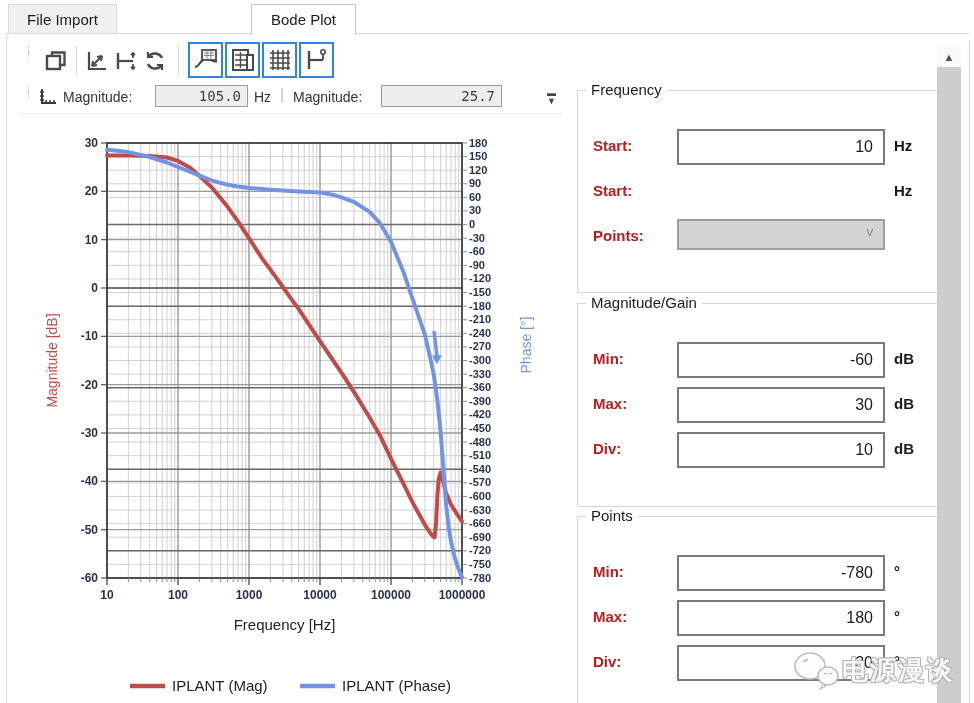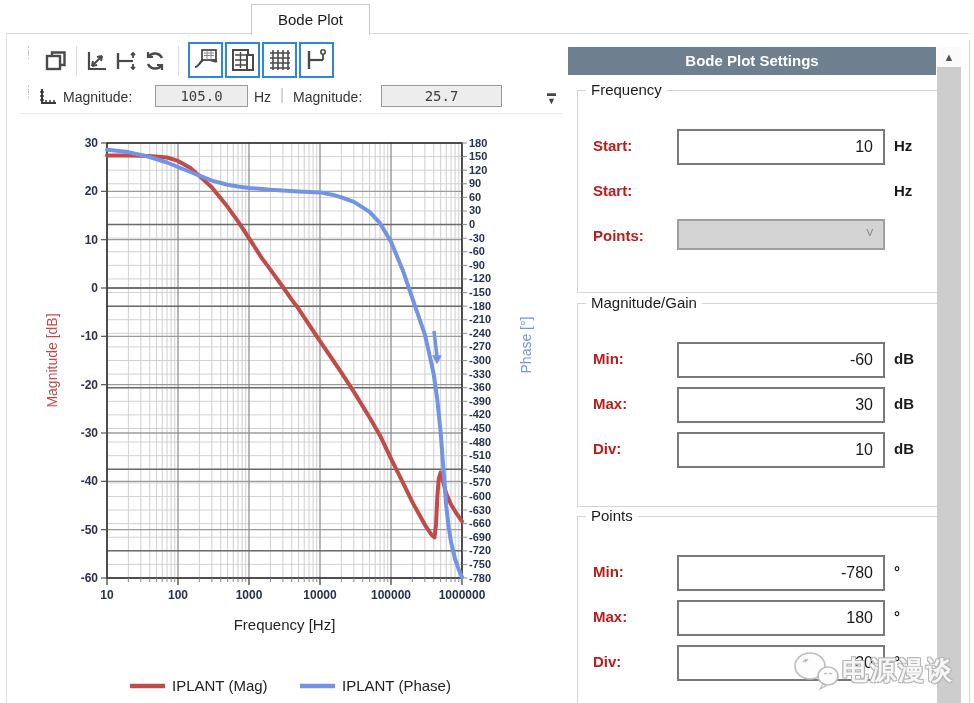--- a/index.html
+++ b/index.html
@@ -14,21 +14,21 @@
   #leftborder{position:absolute;left:6px;top:33px;width:0;height:670px;border-left:1px solid #e0e0e0;}
   #rightborder{position:absolute;left:969px;top:40px;width:0;height:663px;border-left:1px solid #d5d5d5;}
   
   .handle{width:4px;color:#a9a9a9;font-size:9px;line-height:5px;letter-spacing:0;}
   .tbtn{display:flex;align-items:center;justify-content:center;background:transparent;border:none;padding:0;cursor:pointer;}
   .toggle{width:35px;height:36px;background:#fff;border:2px solid #2e86de;box-sizing:border-box;
           display:flex;align-items:center;justify-content:center;cursor:pointer;padding:0;}
   .vsep{width:0;border-left:1px solid #dcdcdc;height:30px;}
   .rolabel{font-size:14px;color:#333;}
   .robox{background:#ededed;border:1px solid #9a9a9a;height:22px;box-sizing:border-box;
-         font-family:"DejaVu Sans Mono",monospace;font-size:14px;color:#3d3d3d;text-align:center;padding:0 6px;}
+         font-family:"DejaVu Sans Mono",monospace;font-size:14px;color:#3d3d3d;text-align:right;padding:0 6px;}
   .ovf{width:17px;height:24px;background:#fff;border:none;cursor:pointer;color:#444;
        font-size:9px;line-height:8px;padding:0;}
   
   #panel-header{left:568px;top:47px;width:368px;height:28px;background:#6e8090;color:#fff;
                 font-weight:bold;font-size:15px;text-align:center;line-height:28px;}
   .group{position:absolute;left:577px;width:384px;border:1px solid #d4d4d4;box-sizing:border-box;background:transparent;}
   .group-legend{position:absolute;top:-10px;left:8px;background:#fff;padding:0 5px;font-size:15px;color:#1b1b1b;}
   .grow-label{position:absolute;left:15px;font-size:15px;font-weight:600;color:#b91c1c;}
   .grow-input{position:absolute;left:99px;width:208px;height:36px;border:2px solid #7a7a7a;background:#fff;
               box-sizing:border-box;font-family:"Liberation Sans",sans-serif;font-size:16px;color:#1a1a1a;
@@ -46,21 +46,22 @@
   #watermark{left:790px;top:645px;width:185px;height:50px;display:flex;align-items:center;z-index:9;}
   #wm-text{font-size:26px;font-weight:bold;letter-spacing:2px;color:#f7f7f7;
            text-shadow:1px 1px 0 #b5b5b5,-1px -1px 0 #b5b5b5,1px -1px 0 #b5b5b5,-1px 1px 0 #b5b5b5;}
   svg text{font-family:"Liberation Sans",sans-serif;}
 </style>
 </head>
 <body>
 
 <div id="root">
 
-  <div class="tab active" style="left:251px;width:119px;">Bode Plot</div>
+  <div class="tab" style="left:8px;width:109px;">File Import</div>
+  <div class="tab active" style="left:251px;width:105px;">Bode Plot</div>
   <div id="tabline"></div>
   <div class="abs" style="left:252px;top:33px;width:103px;height:2px;background:#fff;z-index:6;"></div>
   <div id="leftborder"></div>
   <div id="rightborder"></div>
 
   <div class="abs handle" style="left:24px;top:48px;">⋮<br>⋮</div>
   <button class="tbtn abs" style="left:42px;top:47px;width:28px;height:28px;">
     <svg width="24" height="24" viewBox="0 0 24 24">
       <rect x="3" y="7" width="13" height="13" fill="none" stroke="#4a4a4a" stroke-width="2.4"></rect>
       <path d="M8 7 V3.5 H20.5 V16 H16" fill="none" stroke="#4a4a4a" stroke-width="2.4"></path>
@@ -376,21 +377,20 @@
         <polyline points="107.0,34.8 128.4,37.1 149.7,42.0 167.0,47.5 178.0,52.0 190.5,57.0 199.4,60.6 211.9,65.6 227.6,69.7 238.0,71.5 249.0,72.9 270.4,74.7 298.6,76.5 320.0,77.4 332.5,79.7 341.4,82.4 353.9,86.9 369.6,96.9 380.0,108.2 391.0,126.8 403.5,157.1 412.4,183.4 419.3,203.4 424.9,219.7 429.6,240.1 433.7,259.1 437.4,285.4 440.6,317.1 443.6,356.5 446.2,390.5 448.7,412.3 451.0,426.8 455.1,444.0 458.8,454.8 462.0,462.1" fill="none" stroke="#7394e4" stroke-width="4" stroke-linejoin="round" stroke-linecap="round"></polyline>
         <line x1="433.97626034615064" y1="216.046875" x2="436.97626034615064" y2="241.125" stroke="#7394e4" stroke-width="3.5"></line>
         <polygon points="431.97626034615064,240.125 441.97626034615064,240.125 436.97626034615064,249.125" fill="#7394e4"></polygon>
         <line x1="130" x2="165" y1="571" y2="571" stroke="#bf4c48" stroke-width="4.5"></line>
         <text x="172" y="576" font-size="15" fill="#222">IPLANT (Mag)</text>
         <line x1="300" x2="335" y1="571" y2="571" stroke="#7394e4" stroke-width="4.5"></line>
         <text x="342" y="576" font-size="15" fill="#222">IPLANT (Phase)</text>
       </svg>
   </div>
 
-  <div class="abs" id="panel-header">Bode Plot Settings</div>
   <div id="groups-host">
       <div class="group" style="top: 90px; height: 203px;">
         <span class="group-legend">Frequency</span>
         <span class="grow-label" style="top: 46px;">Start:</span>
         <input class="grow-input" value="10" style="top: 38px;">
         <span class="grow-unit" style="top: 46px;">Hz</span>
         <span class="grow-label" style="top: 91px;">Start:</span>
         <span class="grow-unit" style="top: 91px;">Hz</span>
         <span class="grow-label" style="top: 136px; text-align: center;">Points:</span>
         <div class="grow-select" style="top: 128px;">

